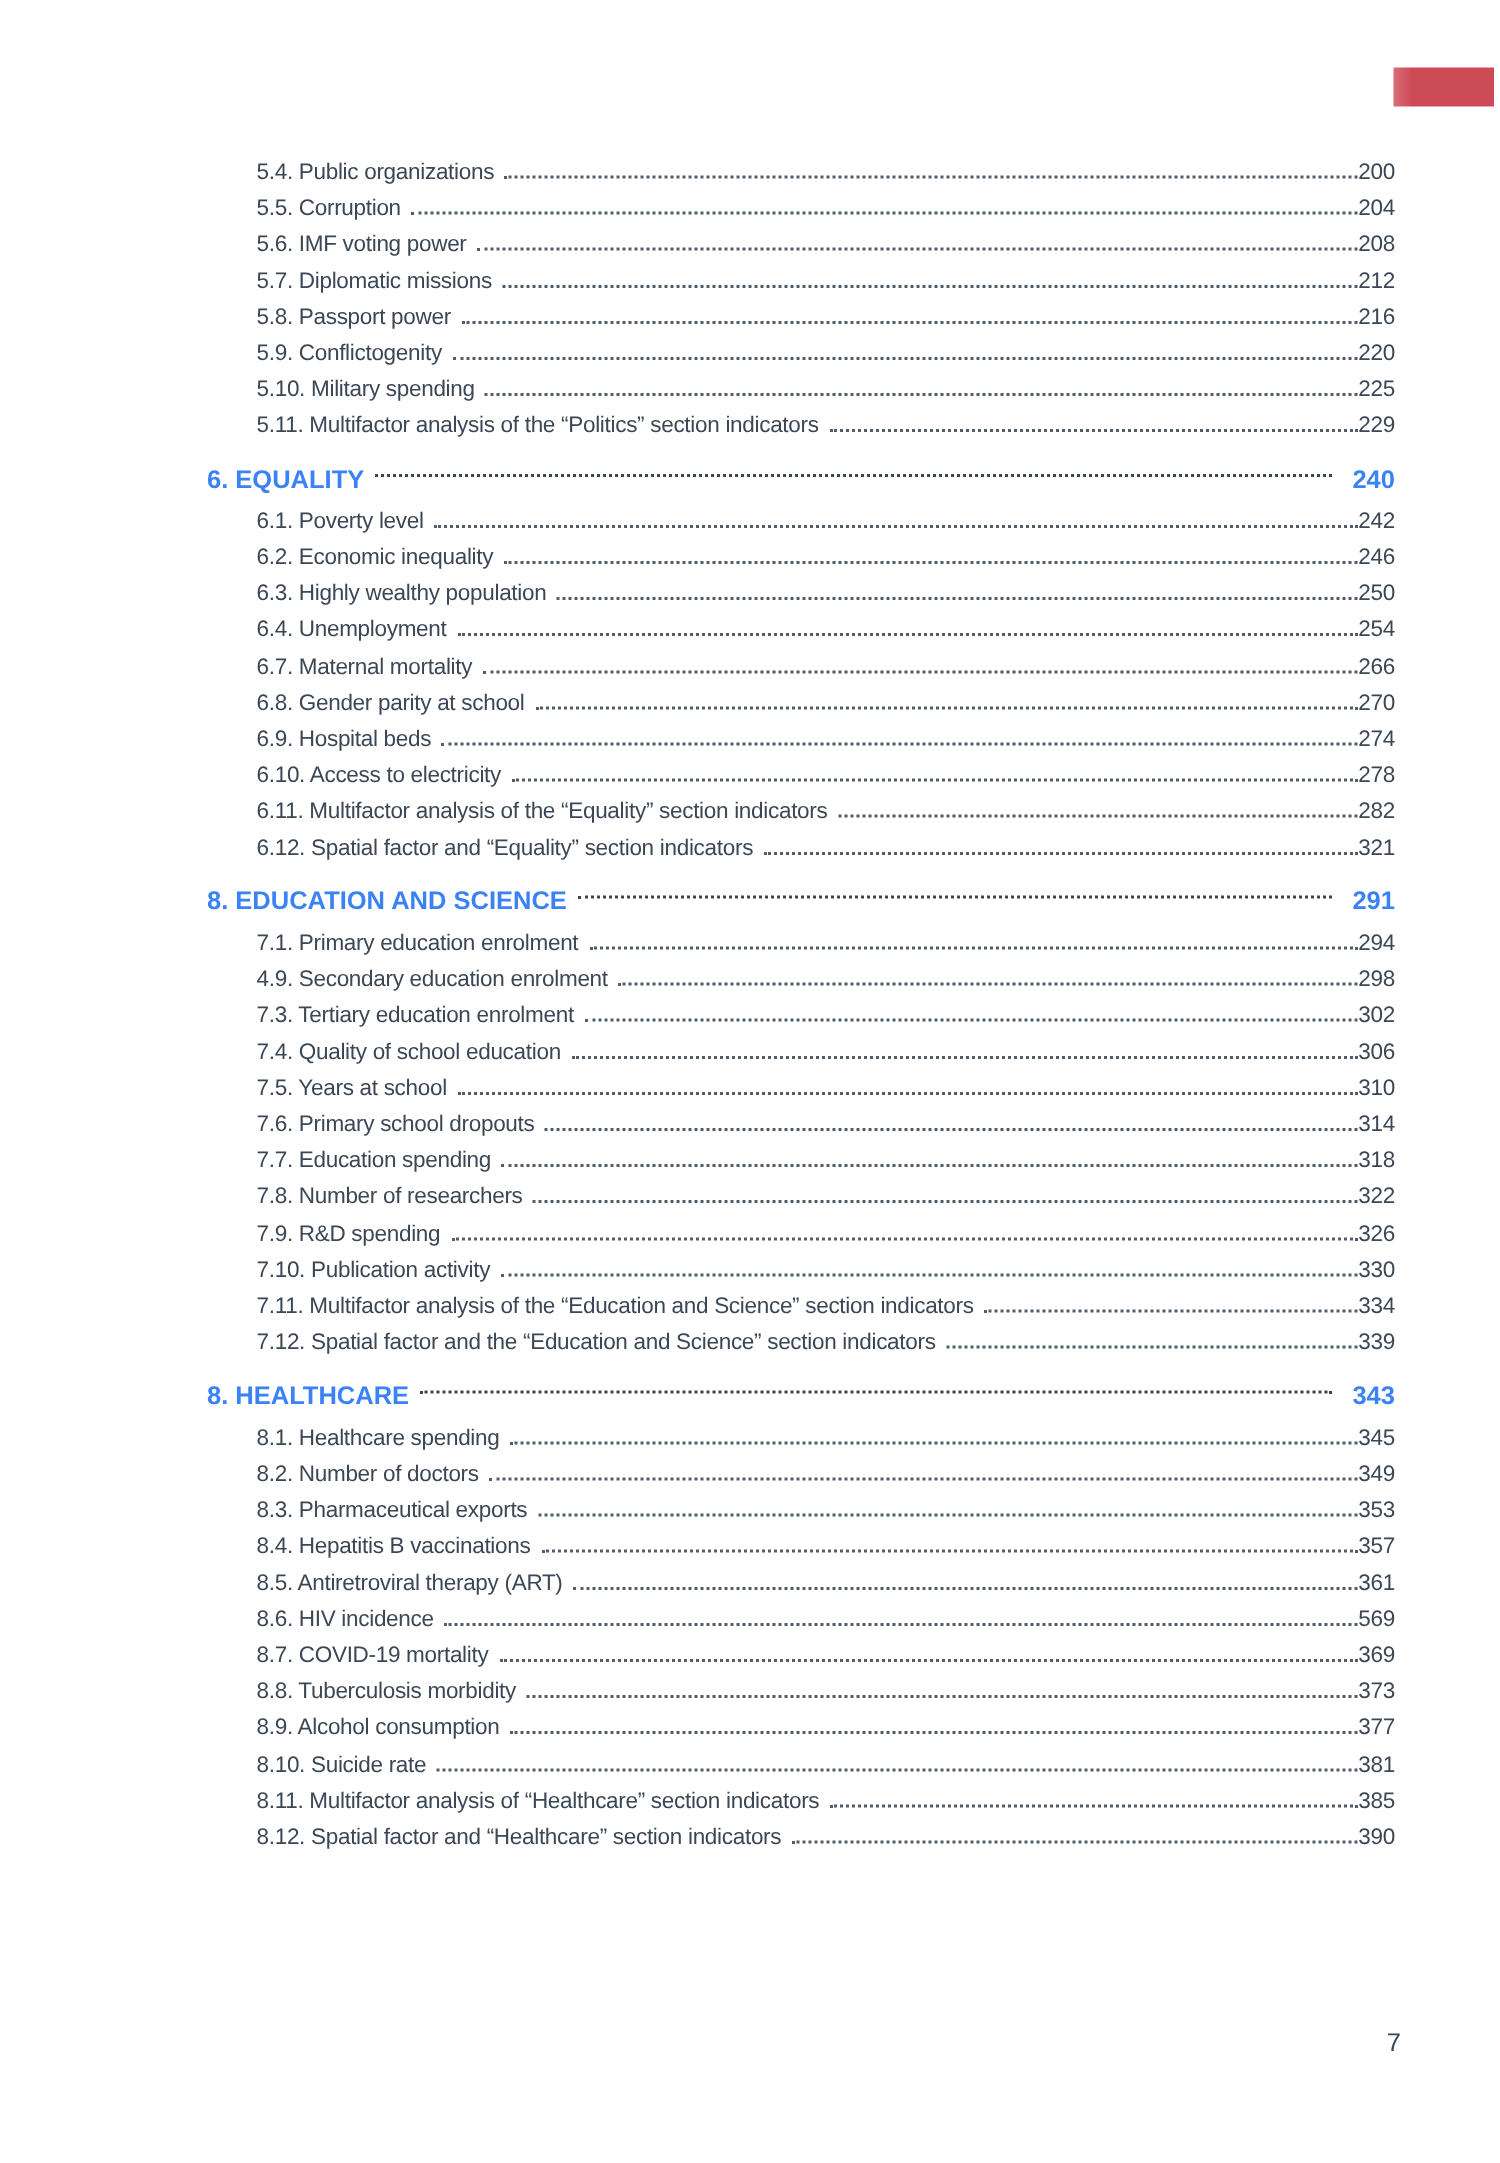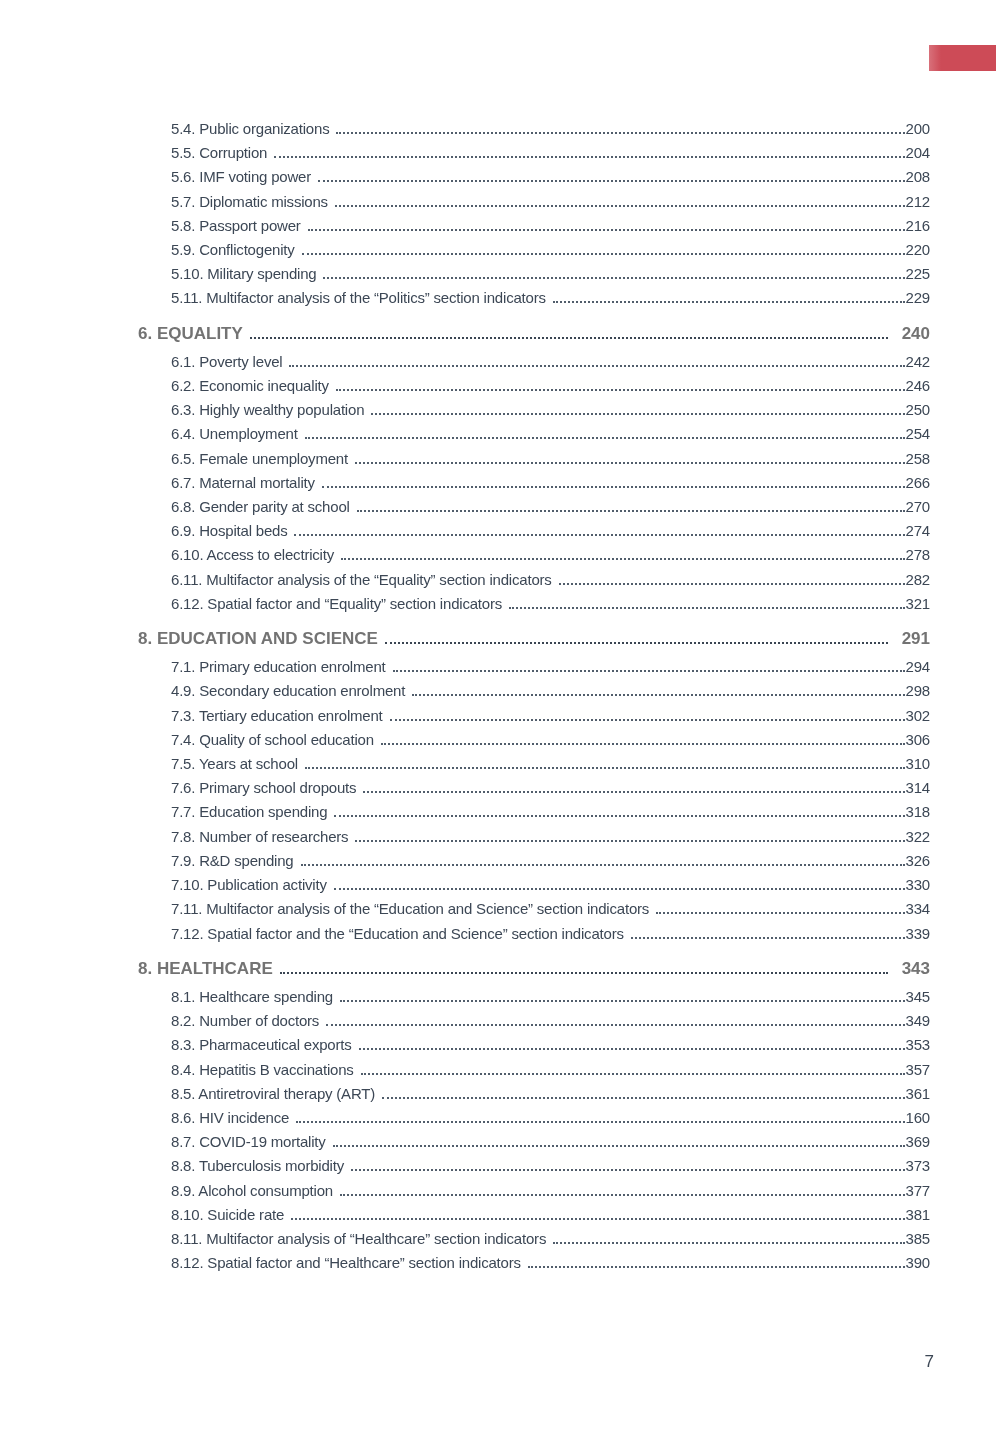--- a/index.html
+++ b/index.html
@@ -12,39 +12,40 @@
     overflow: hidden;
   }
   .accent-bar {
     position: absolute;
     left: 929px; top: 45px;
     width: 67px; height: 26px;
     background: linear-gradient(90deg, #d8707a 0%, #cd4b57 18%, #cd4b57 100%);
   }
   .toc {
     position: absolute;
-    left: 138px; top: 117px;
+    left: 138px; top: 103px;
     width: 792px;
   }
   .row {
     display: flex;
     align-items: baseline;
     font-size: 15px;
     line-height: 24.2px;
     letter-spacing: -0.2px;
     white-space: nowrap;
   }
   .row.item { padding-left: 33px; }
   .row.header {
     font-weight: bold;
     font-size: 17px;
     letter-spacing: 0;
-    color: #737373;
+    color: #3b82f6;
     margin-top: 11px;
     margin-bottom: 4px;
+    align-items: center;
   }
   .label { white-space: nowrap; }
   .leader {
     flex: 1;
     min-width: 20px;
     border-bottom: 2px dotted #515d6b;
     margin: 0 1px 4px 7px;
   }
   .row.header .leader {
     border-bottom: 2.5px dotted #3a4552;
@@ -128,25 +129,20 @@
         <span class="label">6.3. Highly wealthy population</span>
         <span class="leader"></span>
         <span class="page-num">250</span>
       </div>
       <div class="row item">
         <span class="label">6.4. Unemployment</span>
         <span class="leader"></span>
         <span class="page-num">254</span>
       </div>
       <div class="row item">
-        <span class="label">6.5. Female unemployment</span>
-        <span class="leader"></span>
-        <span class="page-num">258</span>
-      </div>
-      <div class="row item">
         <span class="label">6.7. Maternal mortality</span>
         <span class="leader"></span>
         <span class="page-num">266</span>
       </div>
       <div class="row item">
         <span class="label">6.8. Gender parity at school</span>
         <span class="leader"></span>
         <span class="page-num">270</span>
       </div>
       <div class="row item">
@@ -264,21 +260,21 @@
         <span class="page-num">357</span>
       </div>
       <div class="row item">
         <span class="label">8.5. Antiretroviral therapy (ART)</span>
         <span class="leader"></span>
         <span class="page-num">361</span>
       </div>
       <div class="row item">
         <span class="label">8.6. HIV incidence</span>
         <span class="leader"></span>
-        <span class="page-num">160</span>
+        <span class="page-num">569</span>
       </div>
       <div class="row item">
         <span class="label">8.7. COVID-19 mortality</span>
         <span class="leader"></span>
         <span class="page-num">369</span>
       </div>
       <div class="row item">
         <span class="label">8.8. Tuberculosis morbidity</span>
         <span class="leader"></span>
         <span class="page-num">373</span>

